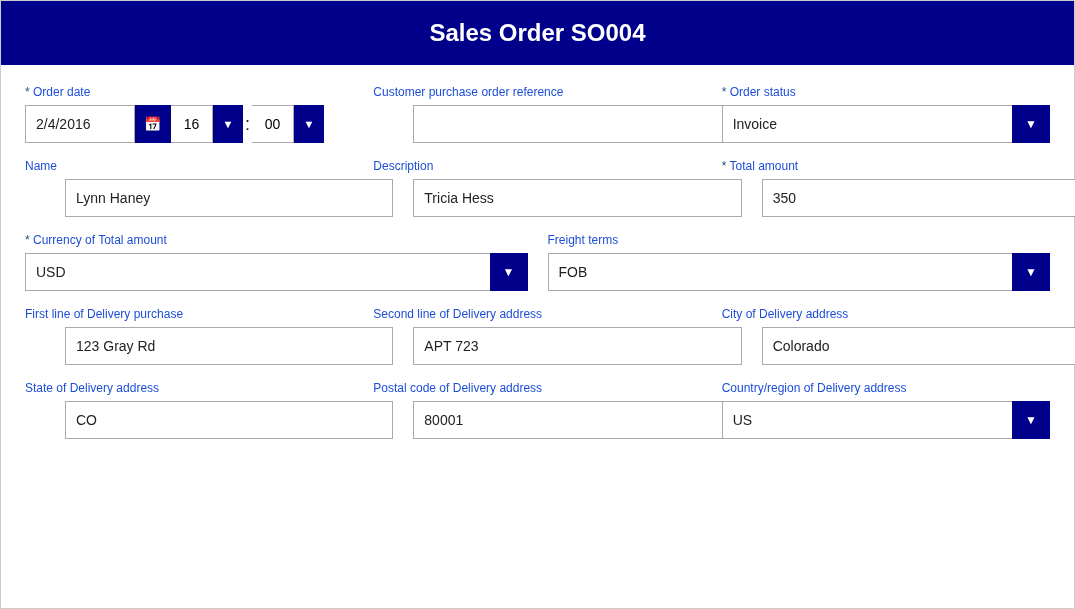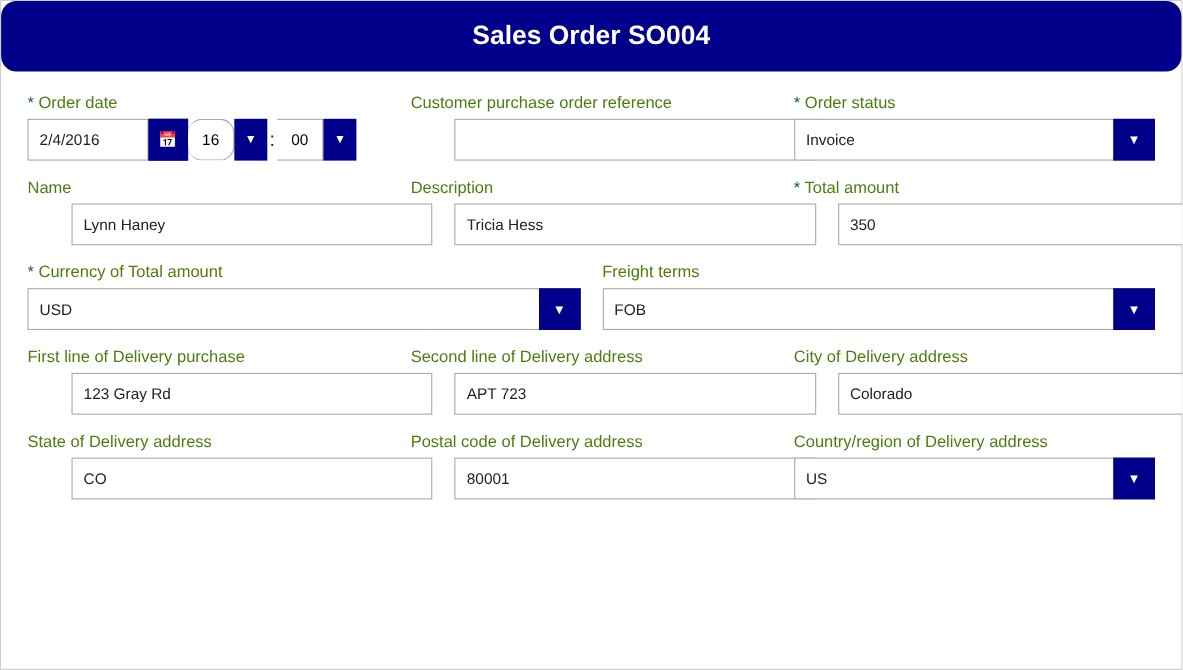--- a/index.html
+++ b/index.html
@@ -12,43 +12,42 @@
       border: 1px solid #ccc;
     }
 
     .header {
       background: #00008B;
       color: #fff;
       text-align: center;
       padding: 18px 0;
       font-size: 24px;
       font-weight: bold;
-      border-radius: 14px;
     }
 
     .form-body {
       padding: 20px 24px 24px 24px;
     }
 
     .form-row {
       display: flex;
       gap: 20px;
       margin-bottom: 16px;
     }
 
     .form-group {
       display: flex;
       flex-direction: column;
       flex: 1;
       gap: 6px;
     }
 
     .form-label {
-      font-size: 15px;
-      color: #4d7c0f;
+      font-size: 12px;
+      color: #1d4ed8;
     }
 
     .form-label.required::before {
       content: '* ';
       color: #1a5276;
     }
 
     .form-input {
       border: 1px solid #aaa;
       padding: 8px 10px;
@@ -159,21 +158,21 @@
 
   <div class="form-body">
 
     <div class="form-row">
 
       <div class="form-group">
         <label class="form-label required">Order date</label>
         <div class="date-group">
           <input class="date-input" type="text" value="2/4/2016" style="">
           <button class="calendar-btn">📅</button>
-          <input type="text" style="border-top: 1px solid rgb(170, 170, 170); border-right: 1px solid rgb(170, 170, 170); border-bottom: 1px solid rgb(170, 170, 170); border-image: initial; border-left: none; width: 42px; height: 38px; text-align: center; font-size: 14px; outline: none; padding: 0px 4px; border-radius: 13px;" value="16">
+          <input type="text" style="border-top: 1px solid rgb(170, 170, 170); border-right: 1px solid rgb(170, 170, 170); border-bottom: 1px solid rgb(170, 170, 170); border-image: initial; border-left: none; width: 42px; height: 38px; text-align: center; font-size: 14px; outline: none; padding: 0px 4px;" value="16">
           <button class="time-arrow-btn">▼</button>
           <span class="colon">:</span>
           <input type="text" style="border-top: 1px solid rgb(170, 170, 170); border-right: 1px solid rgb(170, 170, 170); border-bottom: 1px solid rgb(170, 170, 170); border-image: initial; border-left: none; width: 42px; height: 38px; text-align: center; font-size: 14px; outline: none; padding: 0px 4px;" value="00">
           <button class="time-arrow-btn">▼</button>
         </div>
       </div>
 
       <div class="form-group">
         <label class="form-label">Customer purchase order reference</label>
         <input class="form-input" type="text" value="" style="">

